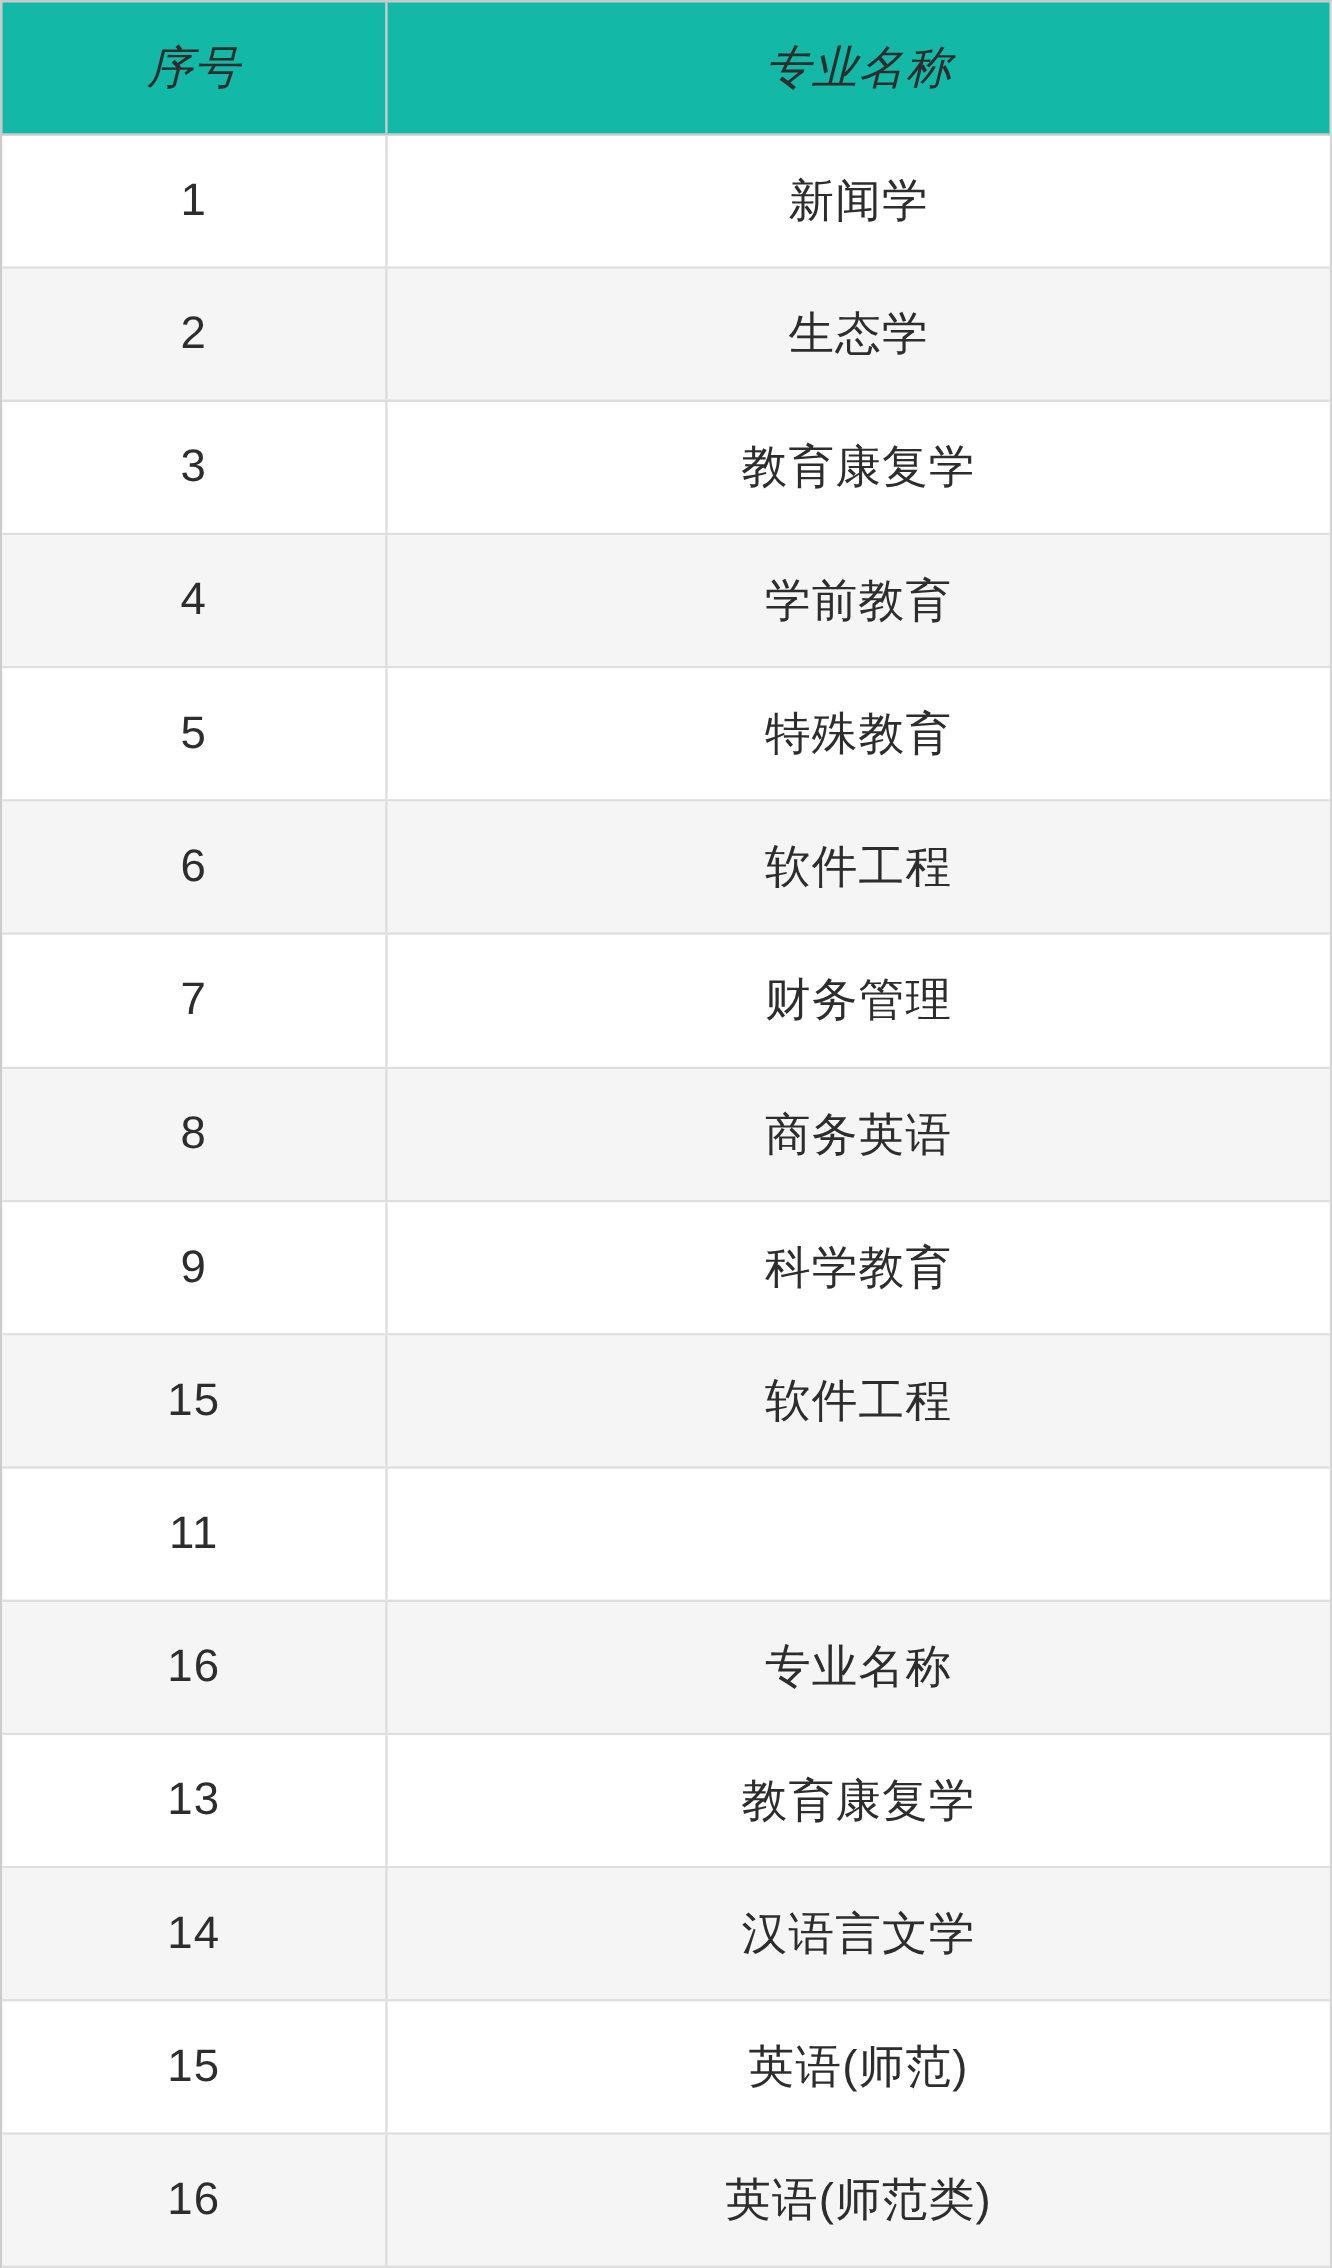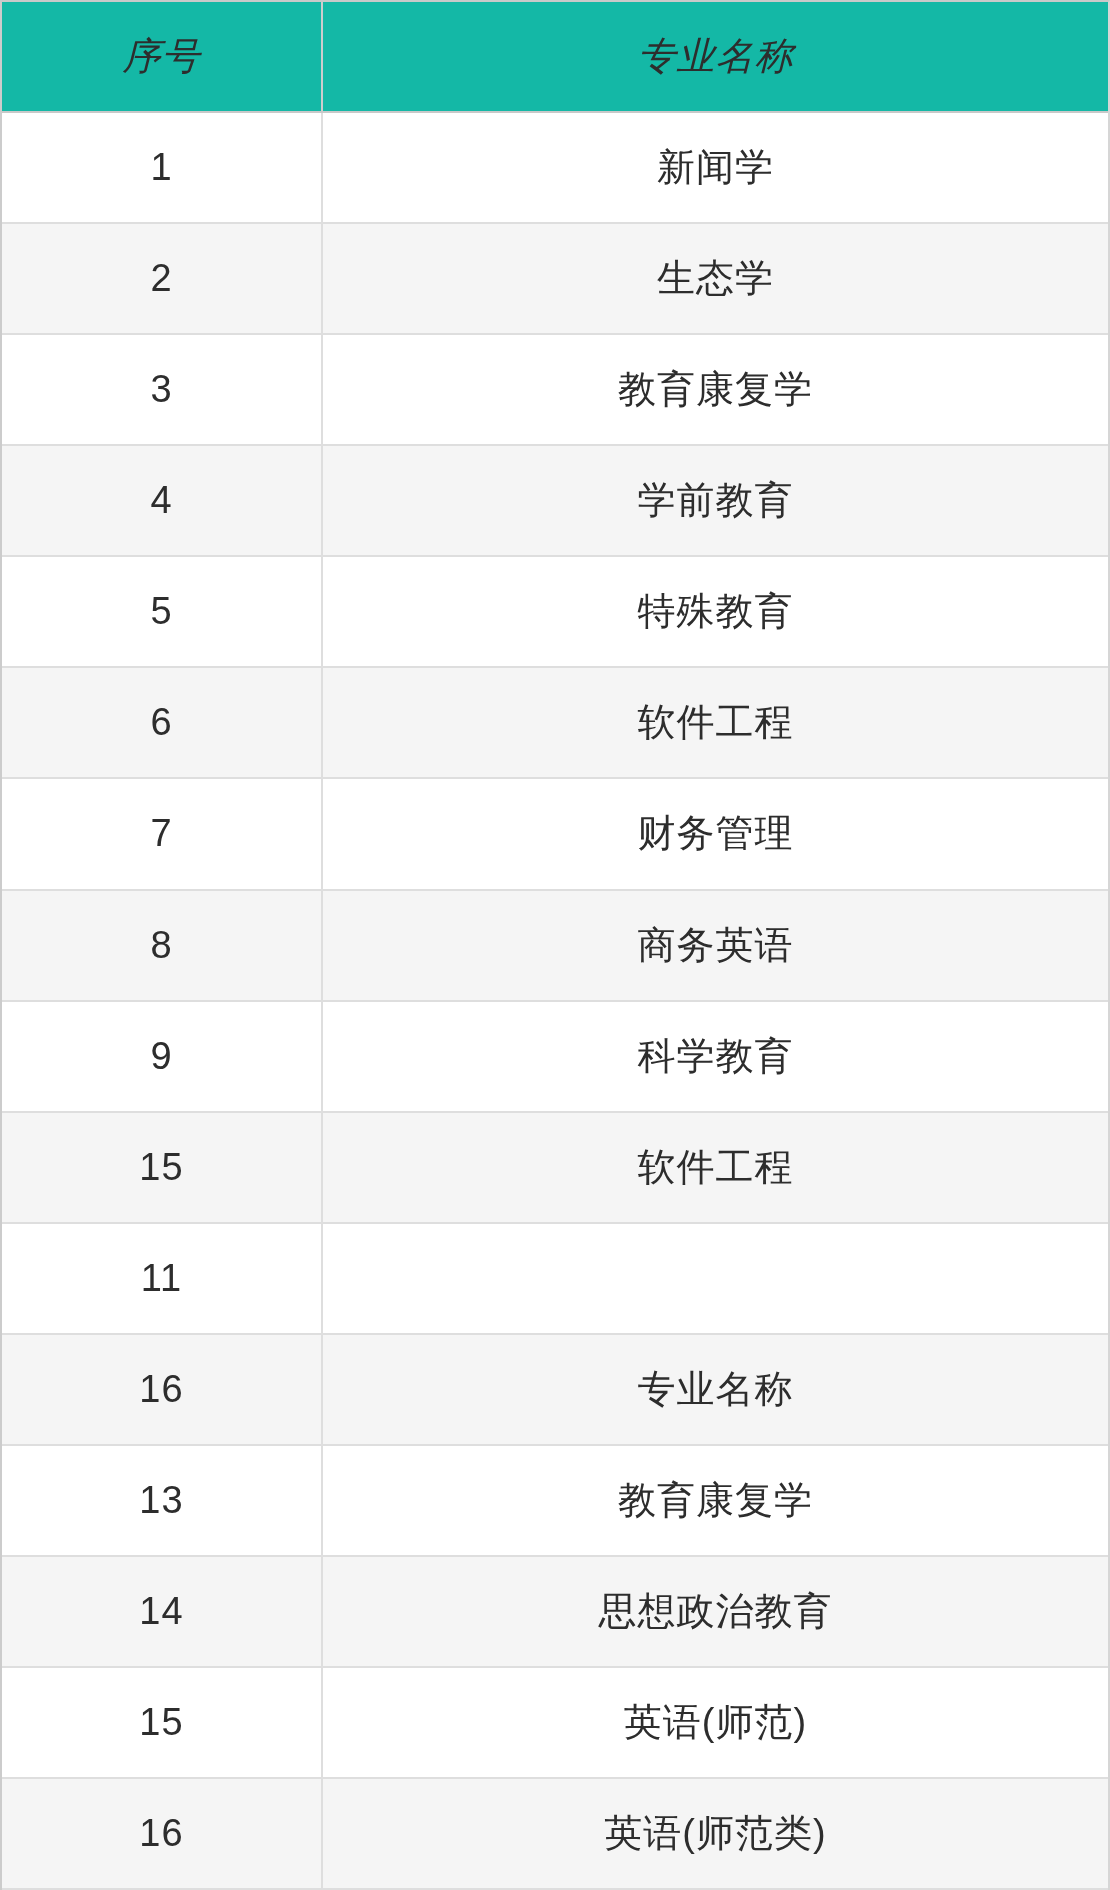--- a/index.html
+++ b/index.html
@@ -128,21 +128,21 @@
     <div class="cell c2">专业名称</div>
   </div>
 
   <div class="row">
     <div class="cell c1">13</div>
     <div class="cell c2">教育康复学</div>
   </div>
 
   <div class="row">
     <div class="cell c1">14</div>
-    <div class="cell c2">思想政治教育</div>
+    <div class="cell c2">汉语言文学</div>
   </div>
 
   <div class="row">
     <div class="cell c1">15</div>
     <div class="cell c2">英语(师范)</div>
   </div>
 
   <div class="row">
     <div class="cell c1">16</div>
     <div class="cell c2">英语(师范类)</div>

